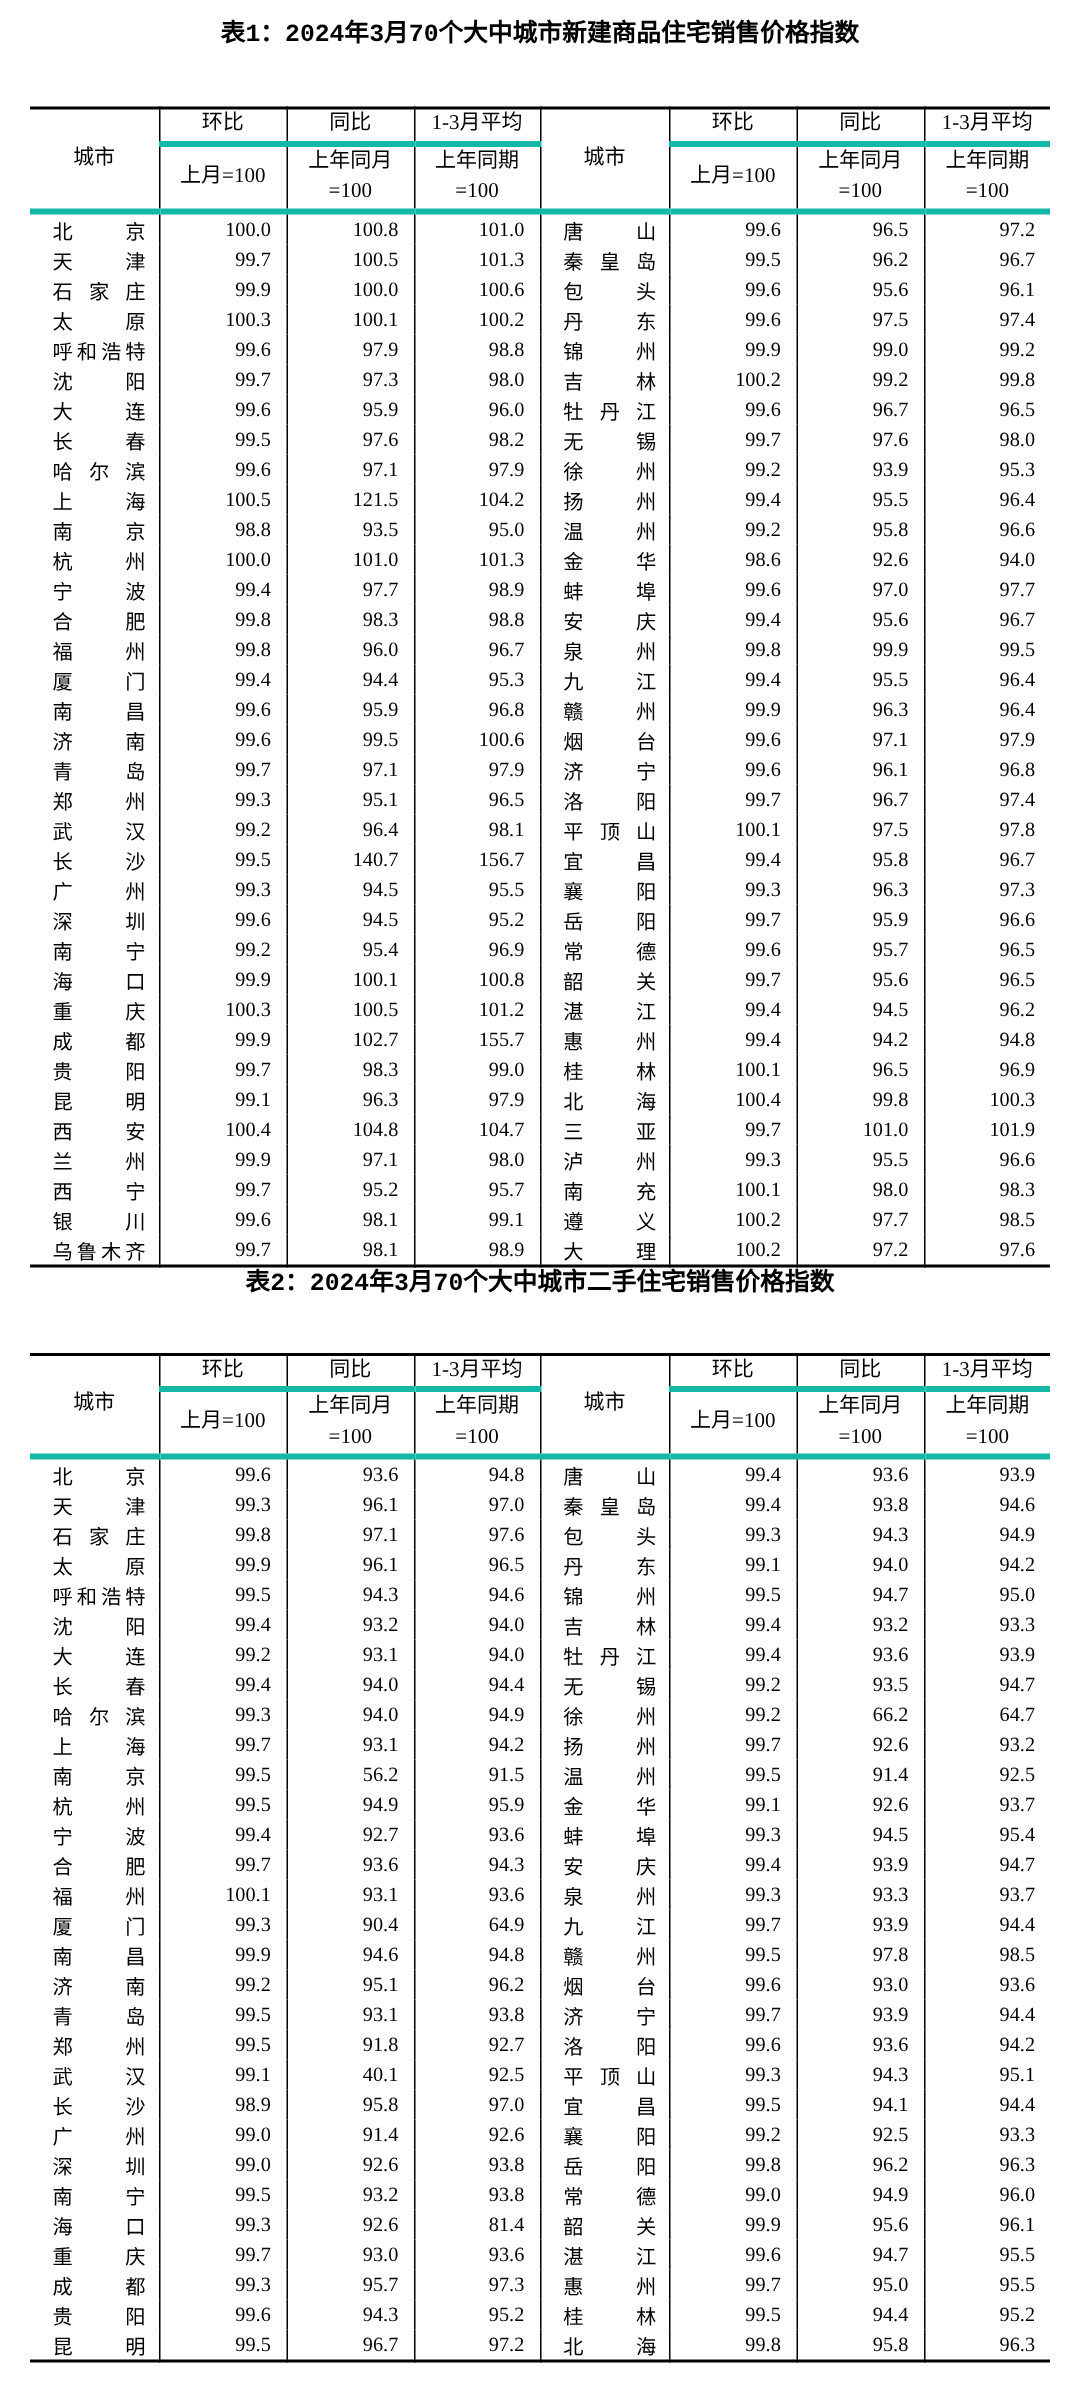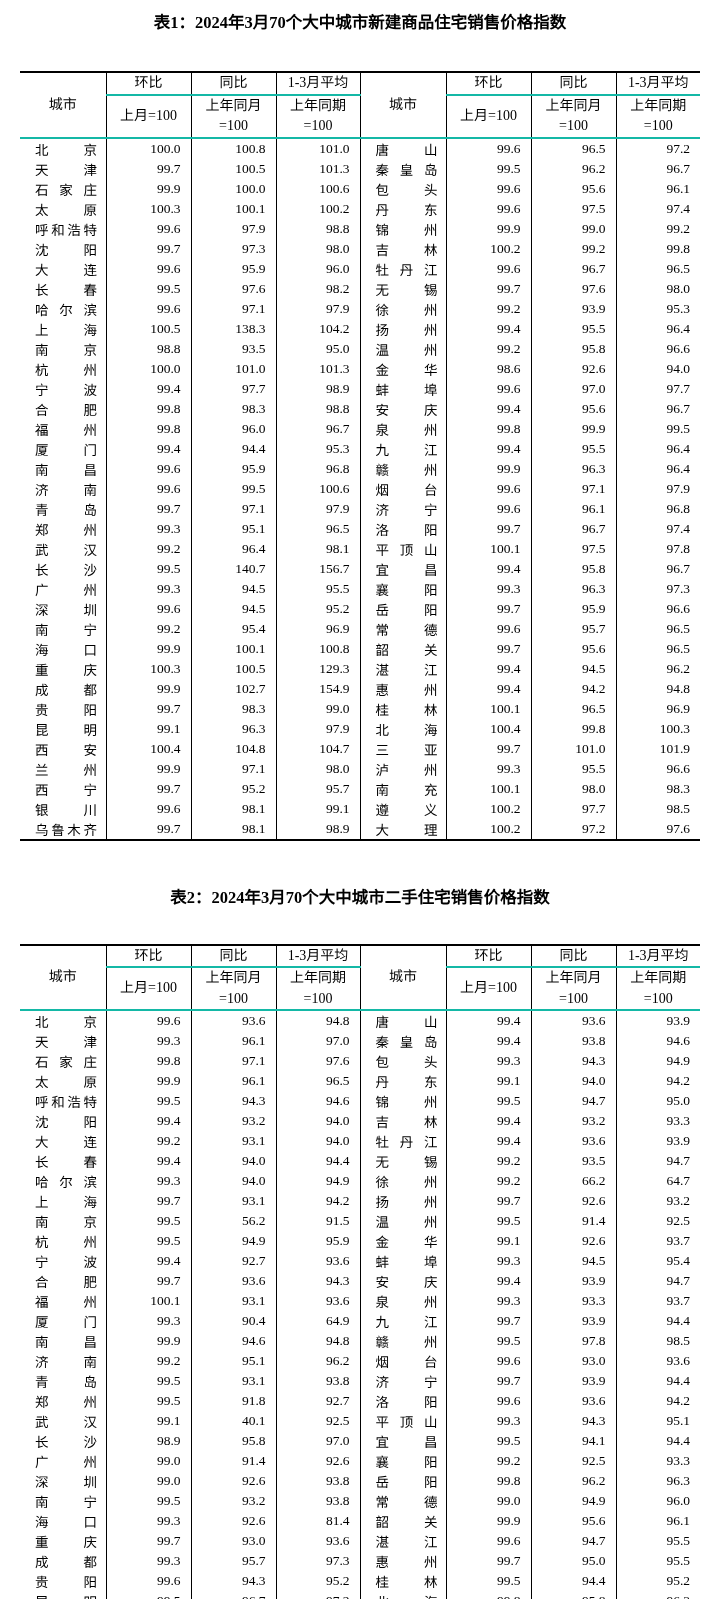--- a/index.html
+++ b/index.html
@@ -11,24 +11,24 @@
     color: #000000;
     font-family: "Liberation Serif", serif;
     overflow: hidden;
   }
   .doc-title {
     margin: 0;
     text-align: center;
     font-weight: bold;
     font-size: 16.5px;
     line-height: 21px;
-    font-family: Liberation Serif, serif;
+    font-family: Liberation Mono, monospace;
   }
   #title-1 { padding-top: 12px; }
-  #title-2 { padding-top: 46px; }
+  #title-2 { }
   table.idx {
     border-collapse: collapse;
     table-layout: fixed;
     width: 680px;
     margin: 0 auto;
     border-top: 2.5px solid #000;
     border-bottom: 2.5px solid #000;
   }
   #table-1 { margin-top: 38px; }
   #table-2 { margin-top: 36px; }
@@ -38,21 +38,21 @@
     border-right: 1px solid #000;
     font-size: 13.5px;
   }
   tr > *:first-child { border-left: none; }
   tr > *:last-child  { border-right: none; }
   thead th {
     font-weight: normal;
     text-align: center;
     height: 20.5px;
     line-height: 20.5px;
-    border-bottom: 2px solid #14b8a6;
+    border-bottom: 4px solid #14b8a6;
     font-size: 14px;
   }
   tbody td { height: 18.7px; }
   td.city { padding-left: 15px; }
   .city-inner {
     display: inline-flex;
     justify-content: space-between;
     width: 62px;
     vertical-align: middle;
   }
@@ -244,21 +244,21 @@
         <td class="num">99.2</td>
         <td class="num">93.9</td>
         <td class="num">95.3</td>
       </tr>
       <tr>
         <td class="city"><span class="city-inner">
             <span>上</span>
             <span>海</span>
           </span></td>
         <td class="num">100.5</td>
-        <td class="num">138.3</td>
+        <td class="num">121.5</td>
         <td class="num">104.2</td>
         <td class="city"><span class="city-inner">
             <span>扬</span>
             <span>州</span>
           </span></td>
         <td class="num">99.4</td>
         <td class="num">95.5</td>
         <td class="num">96.4</td>
       </tr>
       <tr>
@@ -518,37 +518,37 @@
         <td class="num">95.6</td>
         <td class="num">96.5</td>
       </tr>
       <tr>
         <td class="city"><span class="city-inner">
             <span>重</span>
             <span>庆</span>
           </span></td>
         <td class="num">100.3</td>
         <td class="num">100.5</td>
-        <td class="num">129.3</td>
+        <td class="num">101.2</td>
         <td class="city"><span class="city-inner">
             <span>湛</span>
             <span>江</span>
           </span></td>
         <td class="num">99.4</td>
         <td class="num">94.5</td>
         <td class="num">96.2</td>
       </tr>
       <tr>
         <td class="city"><span class="city-inner">
             <span>成</span>
             <span>都</span>
           </span></td>
         <td class="num">99.9</td>
         <td class="num">102.7</td>
-        <td class="num">154.9</td>
+        <td class="num">155.7</td>
         <td class="city"><span class="city-inner">
             <span>惠</span>
             <span>州</span>
           </span></td>
         <td class="num">99.4</td>
         <td class="num">94.2</td>
         <td class="num">94.8</td>
       </tr>
       <tr>
         <td class="city"><span class="city-inner">

